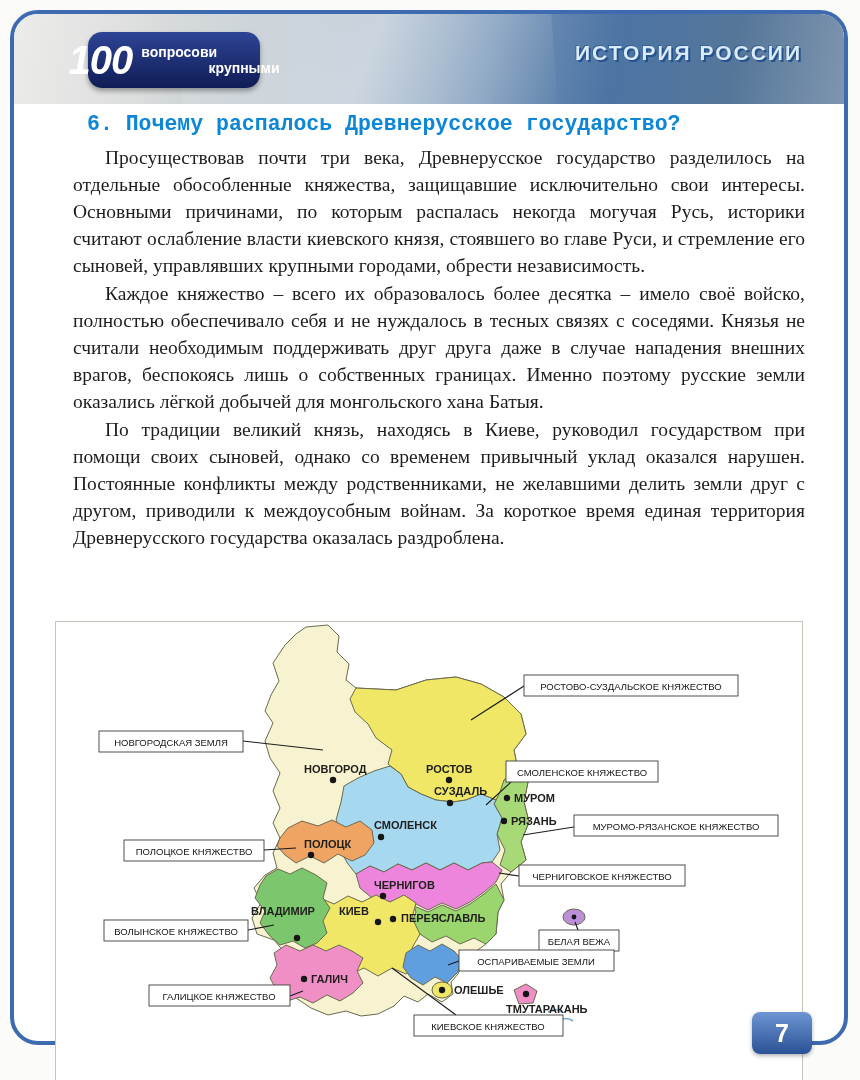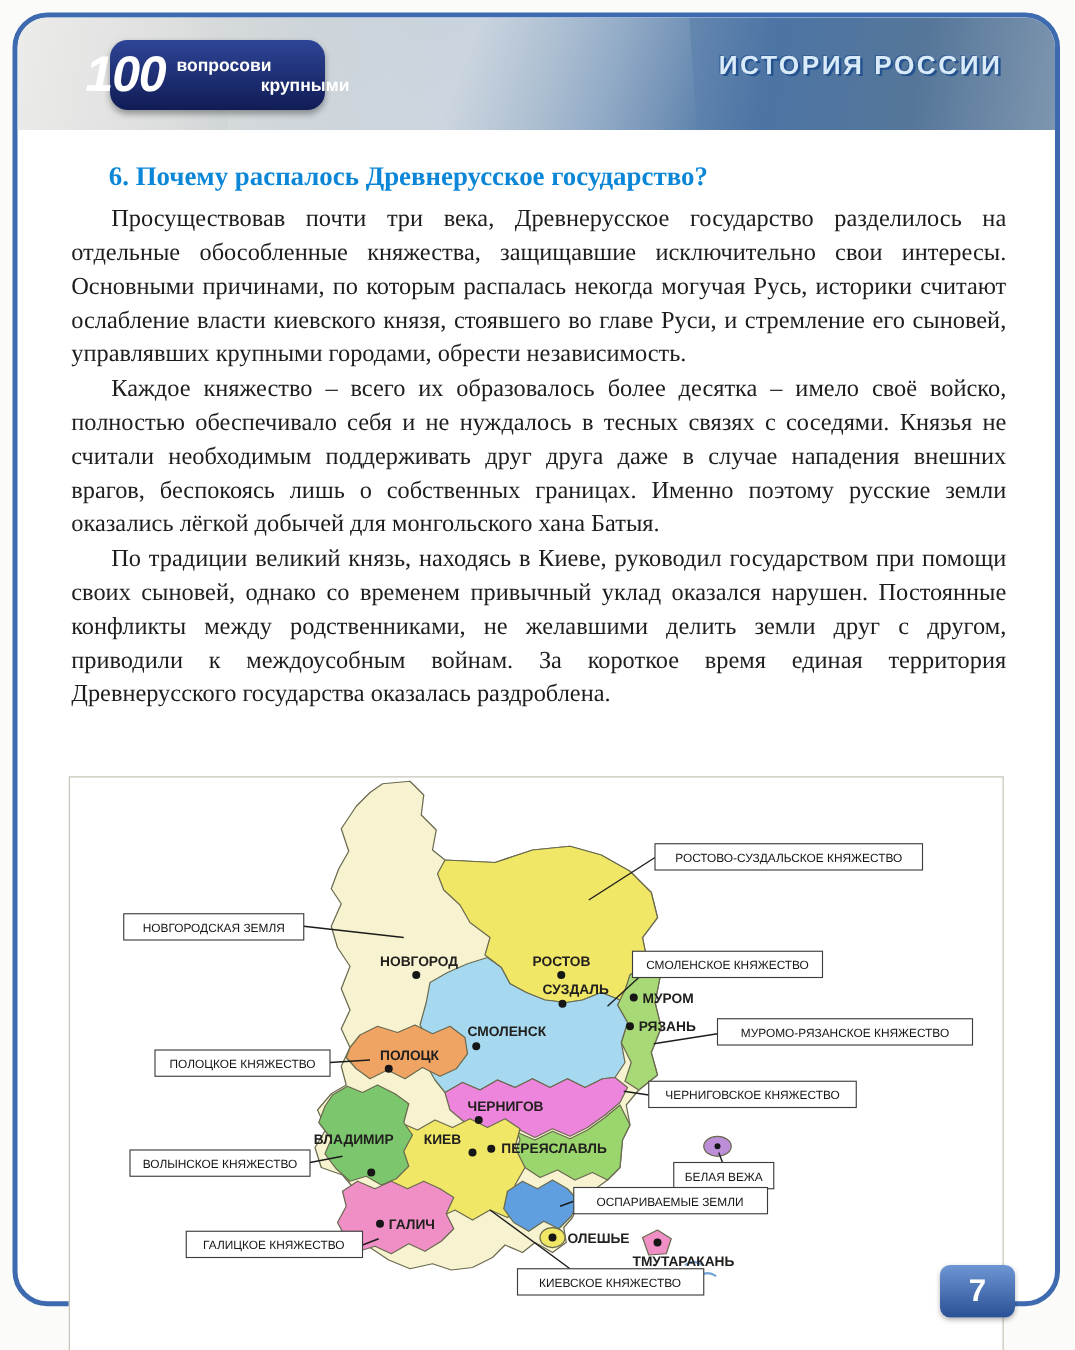--- a/index.html
+++ b/index.html
@@ -22,23 +22,23 @@
   .logo-num { font-family:"Liberation Sans", sans-serif; font-weight:bold; font-style:italic;
               font-size:40px; color:#ffffff; letter-spacing:-1px; }
   .logo-text { display:flex; color:#ffffff; font-family:"Liberation Sans", sans-serif;
                font-weight:bold; font-size:14px; line-height:16px; }
 
   .page-title { position:absolute; right:42px; top:27px; z-index:2;
           font-family:"Liberation Sans", sans-serif; font-weight:bold; font-size:21px; letter-spacing:2px;
           color:#d9eaf8; text-shadow:2px 2px 0 #24538f, -1px -1px 0 rgba(36,83,143,.6); }
 
   .content { position:absolute; left:57px; top:112px; width:748px; height:508px; overflow:hidden; color:#1d1d1f; }
-  .heading { font-family:Liberation Serif, serif; font-weight:bold; font-size:21.5px;
-             color:#0c87d7; text-indent:30px; margin-bottom:8px;margin-top:17px; }
-  .content p { font-size:19.5px; line-height:27px; text-align:justify; text-indent:32px; margin-bottom:1px; }
+  .heading { font-family:Liberation Mono, monospace; font-weight:bold; font-size:21.5px;
+             color:#0c87d7; text-indent:30px; margin-bottom:8px; }
+  .content p { font-size:19.5px; line-height:27px; text-align:justify; text-indent:32px; margin-bottom:1px;margin-left:16px; }
 
   .map-wrap { position:absolute; left:55px; top:621px; width:748px; height:483px;
               background:#ffffff; border:1px solid #c6c6ba; }
   .map-svg { display:block; width:746px; height:421px; }
 
   .region { stroke:#6a6a50; stroke-width:1; stroke-linejoin:round; }
   .leader { stroke:#1c1c1c; stroke-width:1.1; }
   .label-box { fill:#ffffff; stroke:#3c3c3c; stroke-width:0.9; }
   .map-label { font-family:"Liberation Sans", sans-serif; font-size:9.5px; fill:#151515; }
   .city-dot { fill:#161616; }

